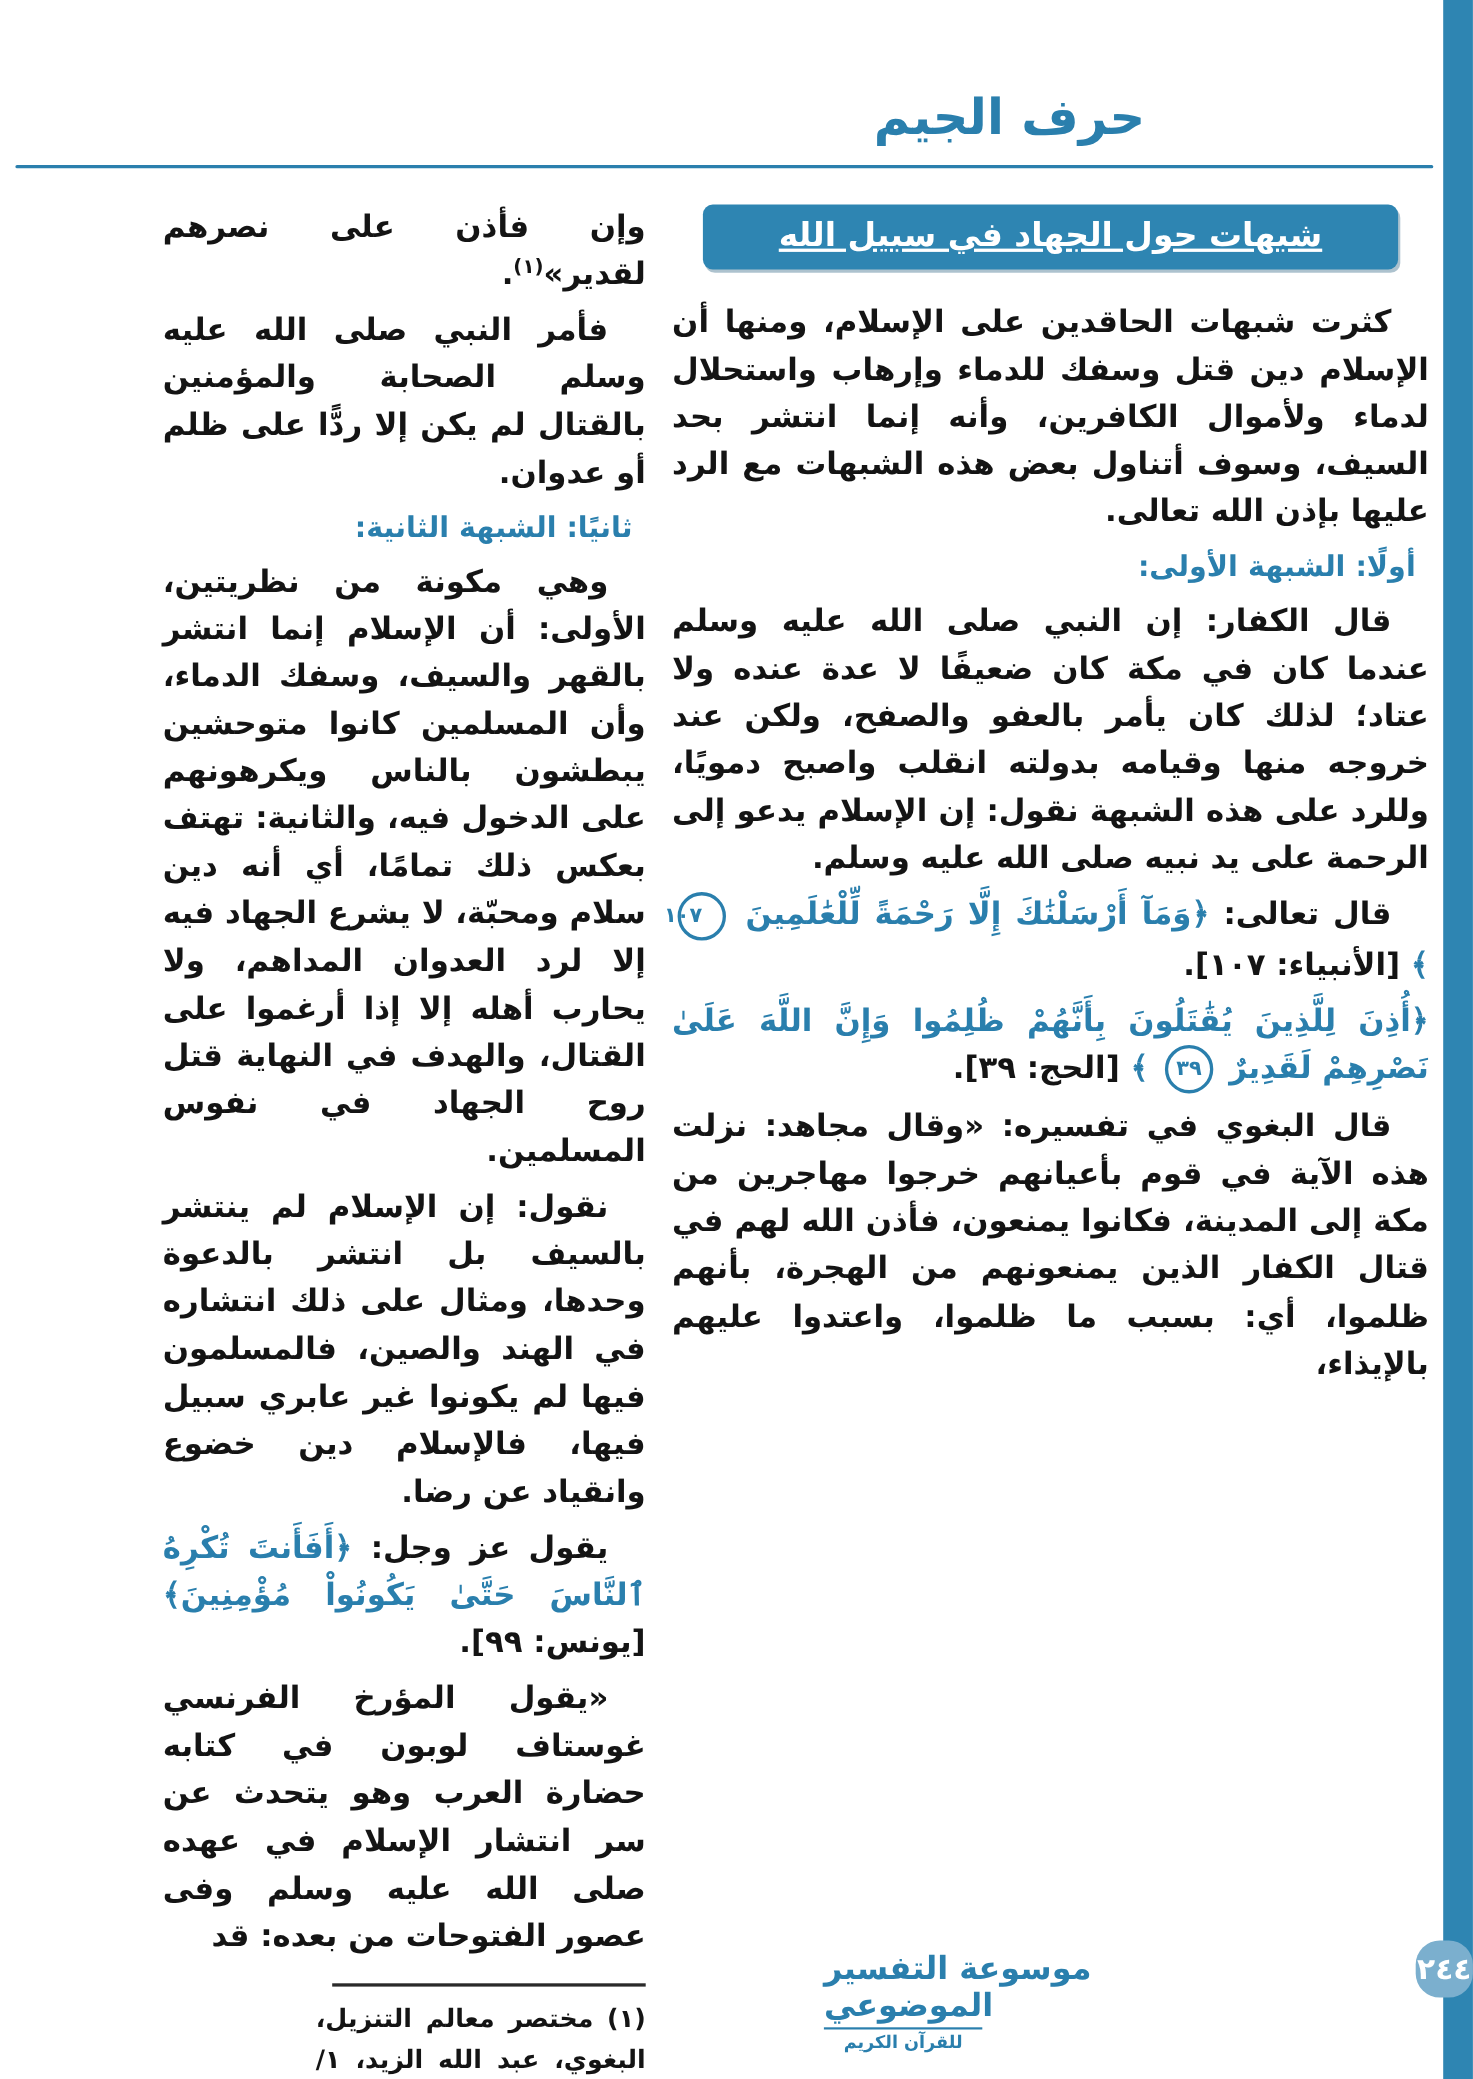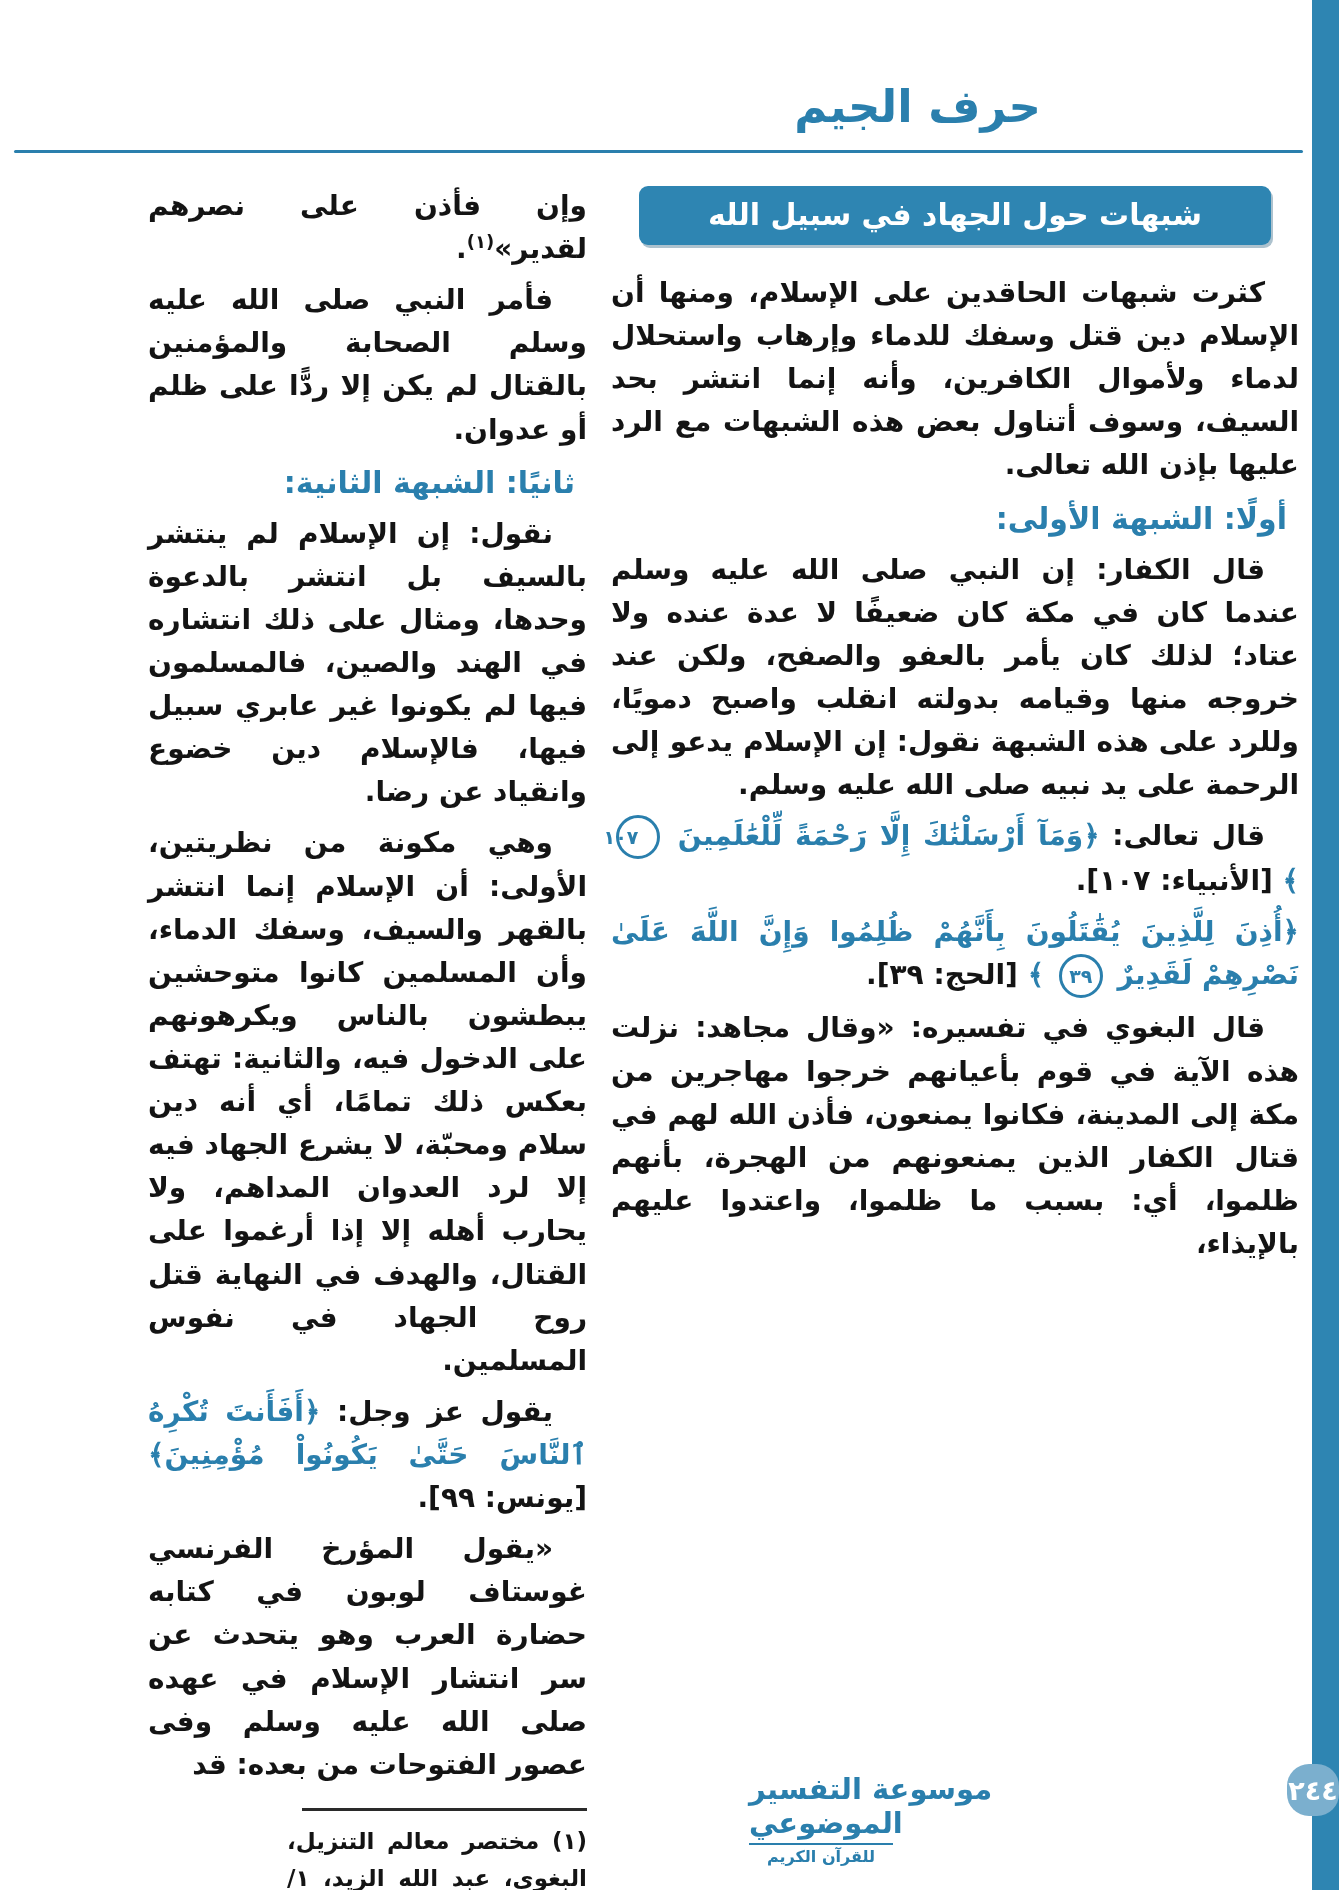--- a/index.html
+++ b/index.html
@@ -72,25 +72,26 @@
   .section-box {
     background:var(--title-box);
     color:#ffffff;
     border-radius:9px;
     padding:11px 18px 13px;
     margin:2px 28px 26px;
     text-align:center;
     font-size:30px;
     font-weight:700;
     box-shadow:2px 3px 0 rgba(20,80,115,0.35);
+    text-decoration:underline;
   }
 
   .subheading {
     margin:14px 0 12px;
-    font-size:30px;
+    font-size:26px;
     font-weight:700;
     color:var(--accent);
     text-indent:12px;
   }
 
   .quran { color:var(--accent); font-weight:700; }
   .ayah-num {
     display:inline-flex; align-items:center; justify-content:center;
     width:38px; height:38px;
     border:3px solid var(--accent);
@@ -172,23 +173,23 @@
       <p class="indent">قال البغوي في تفسيره: «وقال مجاهد: نزلت هذه الآية في قوم بأعيانهم خرجوا مهاجرين من مكة إلى المدينة، فكانوا يمنعون، فأذن الله لهم في قتال الكفار الذين يمنعونهم من الهجرة، بأنهم ظلموا، أي: بسبب ما ظلموا، واعتدوا عليهم بالإيذاء،</p>
     </div>
 
     <div class="col-left">
       <p><span>وإن فأذن على نصرهم لقدير»</span><span class="fn-ref">(١)</span><span>.</span></p>
 
       <p class="indent">فأمر النبي صلى الله عليه وسلم الصحابة والمؤمنين بالقتال لم يكن إلا ردًّا على ظلم أو عدوان.</p>
 
       <h3 class="subheading">ثانيًا: الشبهة الثانية:</h3>
 
+      <p class="indent">وهي مكونة من نظريتين، الأولى: أن الإسلام إنما انتشر بالقهر والسيف، وسفك الدماء، وأن المسلمين كانوا متوحشين يبطشون بالناس ويكرهونهم على الدخول فيه، والثانية: تهتف بعكس ذلك تمامًا، أي أنه دين سلام ومحبّة، لا يشرع الجهاد فيه إلا لرد العدوان المداهم، ولا يحارب أهله إلا إذا أرغموا على القتال، والهدف في النهاية قتل روح الجهاد في نفوس المسلمين.</p>
+
       <p class="indent">نقول: إن الإسلام لم ينتشر بالسيف بل انتشر بالدعوة وحدها، ومثال على ذلك انتشاره في الهند والصين، فالمسلمون فيها لم يكونوا غير عابري سبيل فيها، فالإسلام دين خضوع وانقياد عن رضا.</p>
-
-      <p class="indent">وهي مكونة من نظريتين، الأولى: أن الإسلام إنما انتشر بالقهر والسيف، وسفك الدماء، وأن المسلمين كانوا متوحشين يبطشون بالناس ويكرهونهم على الدخول فيه، والثانية: تهتف بعكس ذلك تمامًا، أي أنه دين سلام ومحبّة، لا يشرع الجهاد فيه إلا لرد العدوان المداهم، ولا يحارب أهله إلا إذا أرغموا على القتال، والهدف في النهاية قتل روح الجهاد في نفوس المسلمين.</p>
 
       <p class="indent">
         <span>يقول عز وجل:</span>
         <span class="quran">﴿أَفَأَنتَ تُكْرِهُ ٱلنَّاسَ حَتَّىٰ يَكُونُواْ مُؤْمِنِينَ﴾</span>
         <span>[يونس: ٩٩].</span>
       </p>
 
       <p class="indent">«يقول المؤرخ الفرنسي غوستاف لوبون في كتابه حضارة العرب وهو يتحدث عن سر انتشار الإسلام في عهده صلى الله عليه وسلم وفى عصور الفتوحات من بعده: قد</p>
 
       <div class="footnote-sep"></div>

